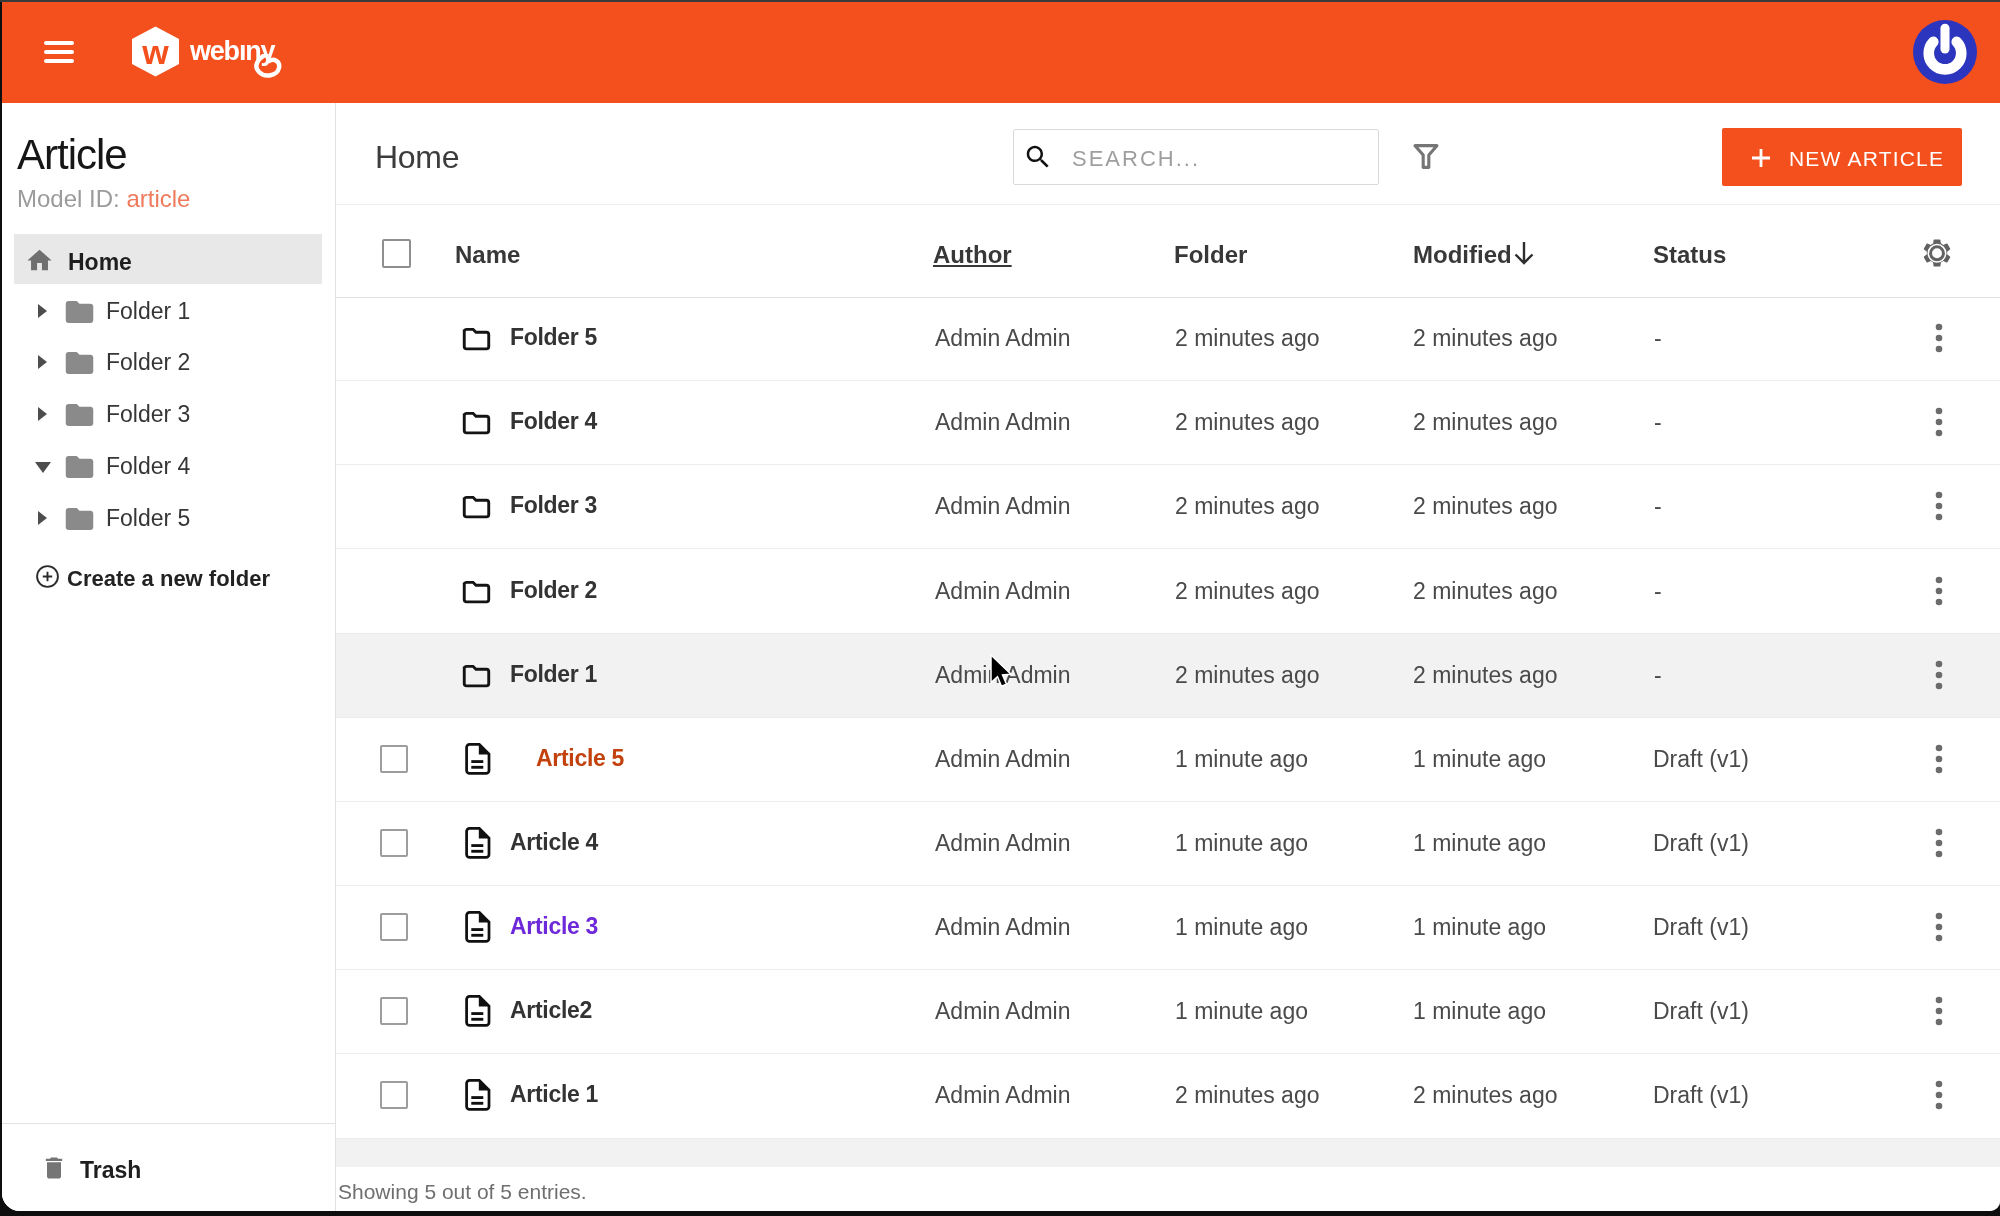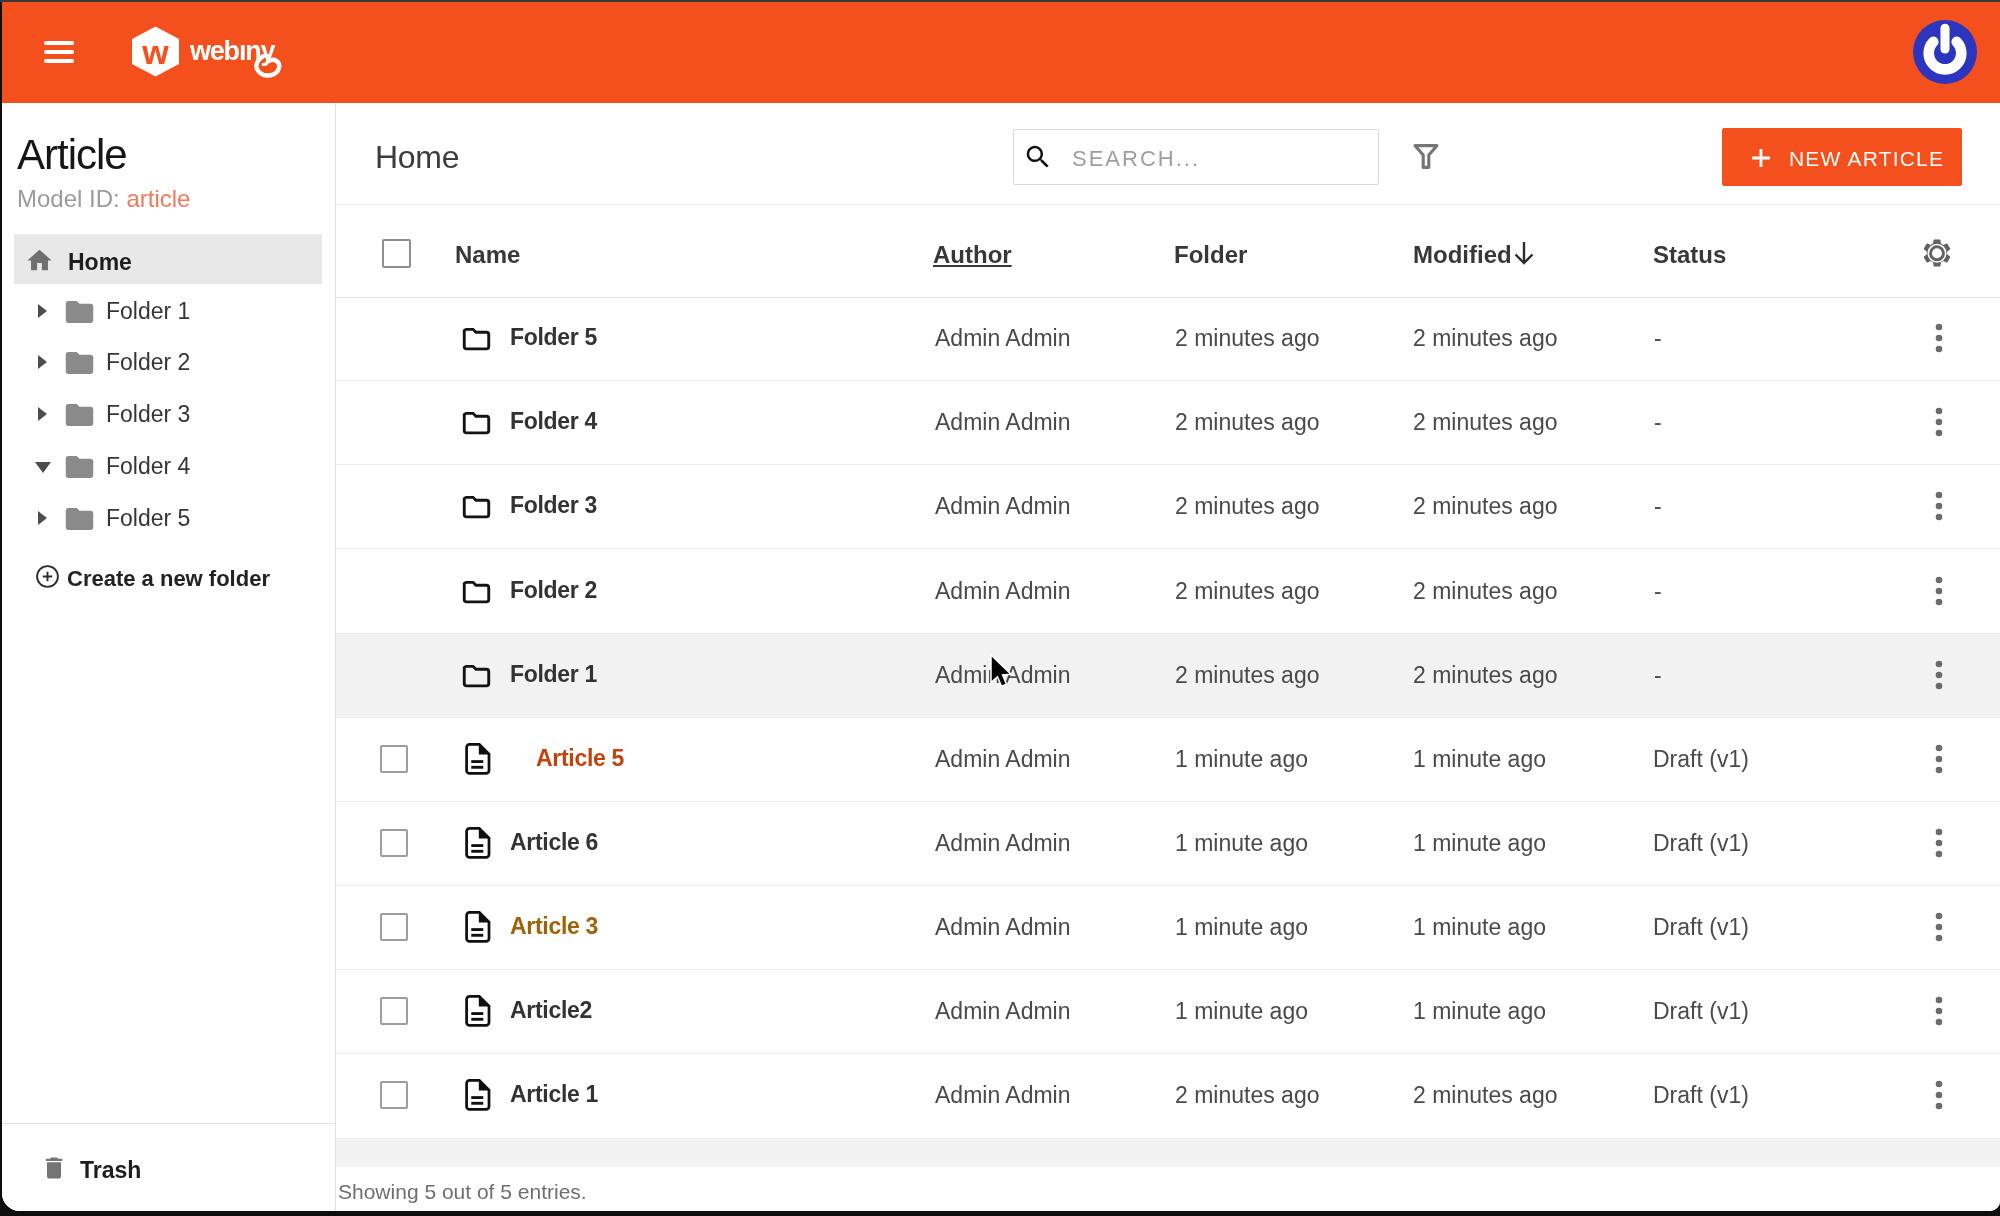--- a/index.html
+++ b/index.html
@@ -228,39 +228,39 @@
           <circle cx="7" cy="27" r="3.3" fill="#6b6b6b"></circle>
         </svg>
     <div class="abs" style="left:0; top:697.9px; width:1664px; height:1px; background:#ececec;"></div>
     <div class="abs" style="left:44px; top:726.0px; width:28px; height:28px; border:2px solid #9d9d9d; border-radius:2px;"></div>
     <svg class="abs" style="left:127px; top:724.0px;" width="28" height="32" viewBox="0 0 24 28">
           <path d="M5.5 1.2 H14 L22.5 9.7 V24 a2.6 2.6 0 0 1-2.6 2.6 H5.5 A2.6 2.6 0 0 1 2.9 24 V3.8 A2.6 2.6 0 0 1 5.5 1.2 Z" fill="none" stroke="#101010" stroke-width="2.4"></path>
           <polygon points="13.6,1.2 22.5,10.1 13.6,10.1" fill="#101010"></polygon>
           <rect x="7" y="15" width="10.5" height="2.5" fill="#101010"></rect>
           <rect x="7" y="20" width="10.5" height="2.5" fill="#101010"></rect>
         </svg>
-    <div class="abs bold" style="left:174px; top:726.0px; font-size:23px; color:#333; letter-spacing:-0.3px;">Article 6</div>
+    <div class="abs bold" style="left:174px; top:726.0px; font-size:23px; color:#333; letter-spacing:-0.3px;">Article 4</div>
     <div class="abs" style="left:599px; top:727.0px; font-size:23px; color:#4a4a4a;">Admin Admin</div>
     <div class="abs" style="left:839px; top:727.0px; font-size:23px; color:#4a4a4a;">1 minute ago</div>
     <div class="abs" style="left:1077px; top:727.0px; font-size:23px; color:#4a4a4a;">1 minute ago</div>
     <div class="abs" style="left:1317px; top:727.0px; font-size:23px; color:#4a4a4a;">Draft (v1)</div>
     <svg class="abs" style="left:1596px; top:724.0px;" width="14" height="32" viewBox="0 0 14 32">
           <circle cx="7" cy="5" r="3.3" fill="#6b6b6b"></circle>
           <circle cx="7" cy="16" r="3.3" fill="#6b6b6b"></circle>
           <circle cx="7" cy="27" r="3.3" fill="#6b6b6b"></circle>
         </svg>
     <div class="abs" style="left:0; top:782.0px; width:1664px; height:1px; background:#ececec;"></div>
     <div class="abs" style="left:44px; top:810.1px; width:28px; height:28px; border:2px solid #9d9d9d; border-radius:2px;"></div>
     <svg class="abs" style="left:127px; top:808.1px;" width="28" height="32" viewBox="0 0 24 28">
           <path d="M5.5 1.2 H14 L22.5 9.7 V24 a2.6 2.6 0 0 1-2.6 2.6 H5.5 A2.6 2.6 0 0 1 2.9 24 V3.8 A2.6 2.6 0 0 1 5.5 1.2 Z" fill="none" stroke="#101010" stroke-width="2.4"></path>
           <polygon points="13.6,1.2 22.5,10.1 13.6,10.1" fill="#101010"></polygon>
           <rect x="7" y="15" width="10.5" height="2.5" fill="#101010"></rect>
           <rect x="7" y="20" width="10.5" height="2.5" fill="#101010"></rect>
         </svg>
-    <div class="abs bold" style="left:174px; top:810.1px; font-size:23px; color:#a16207; letter-spacing:-0.3px;">Article 3</div>
+    <div class="abs bold" style="left:174px; top:810.1px; font-size:23px; color:#6d28d9; letter-spacing:-0.3px;">Article 3</div>
     <div class="abs" style="left:599px; top:811.1px; font-size:23px; color:#4a4a4a;">Admin Admin</div>
     <div class="abs" style="left:839px; top:811.1px; font-size:23px; color:#4a4a4a;">1 minute ago</div>
     <div class="abs" style="left:1077px; top:811.1px; font-size:23px; color:#4a4a4a;">1 minute ago</div>
     <div class="abs" style="left:1317px; top:811.1px; font-size:23px; color:#4a4a4a;">Draft (v1)</div>
     <svg class="abs" style="left:1596px; top:808.1px;" width="14" height="32" viewBox="0 0 14 32">
           <circle cx="7" cy="5" r="3.3" fill="#6b6b6b"></circle>
           <circle cx="7" cy="16" r="3.3" fill="#6b6b6b"></circle>
           <circle cx="7" cy="27" r="3.3" fill="#6b6b6b"></circle>
         </svg>
     <div class="abs" style="left:0; top:866.2px; width:1664px; height:1px; background:#ececec;"></div>

